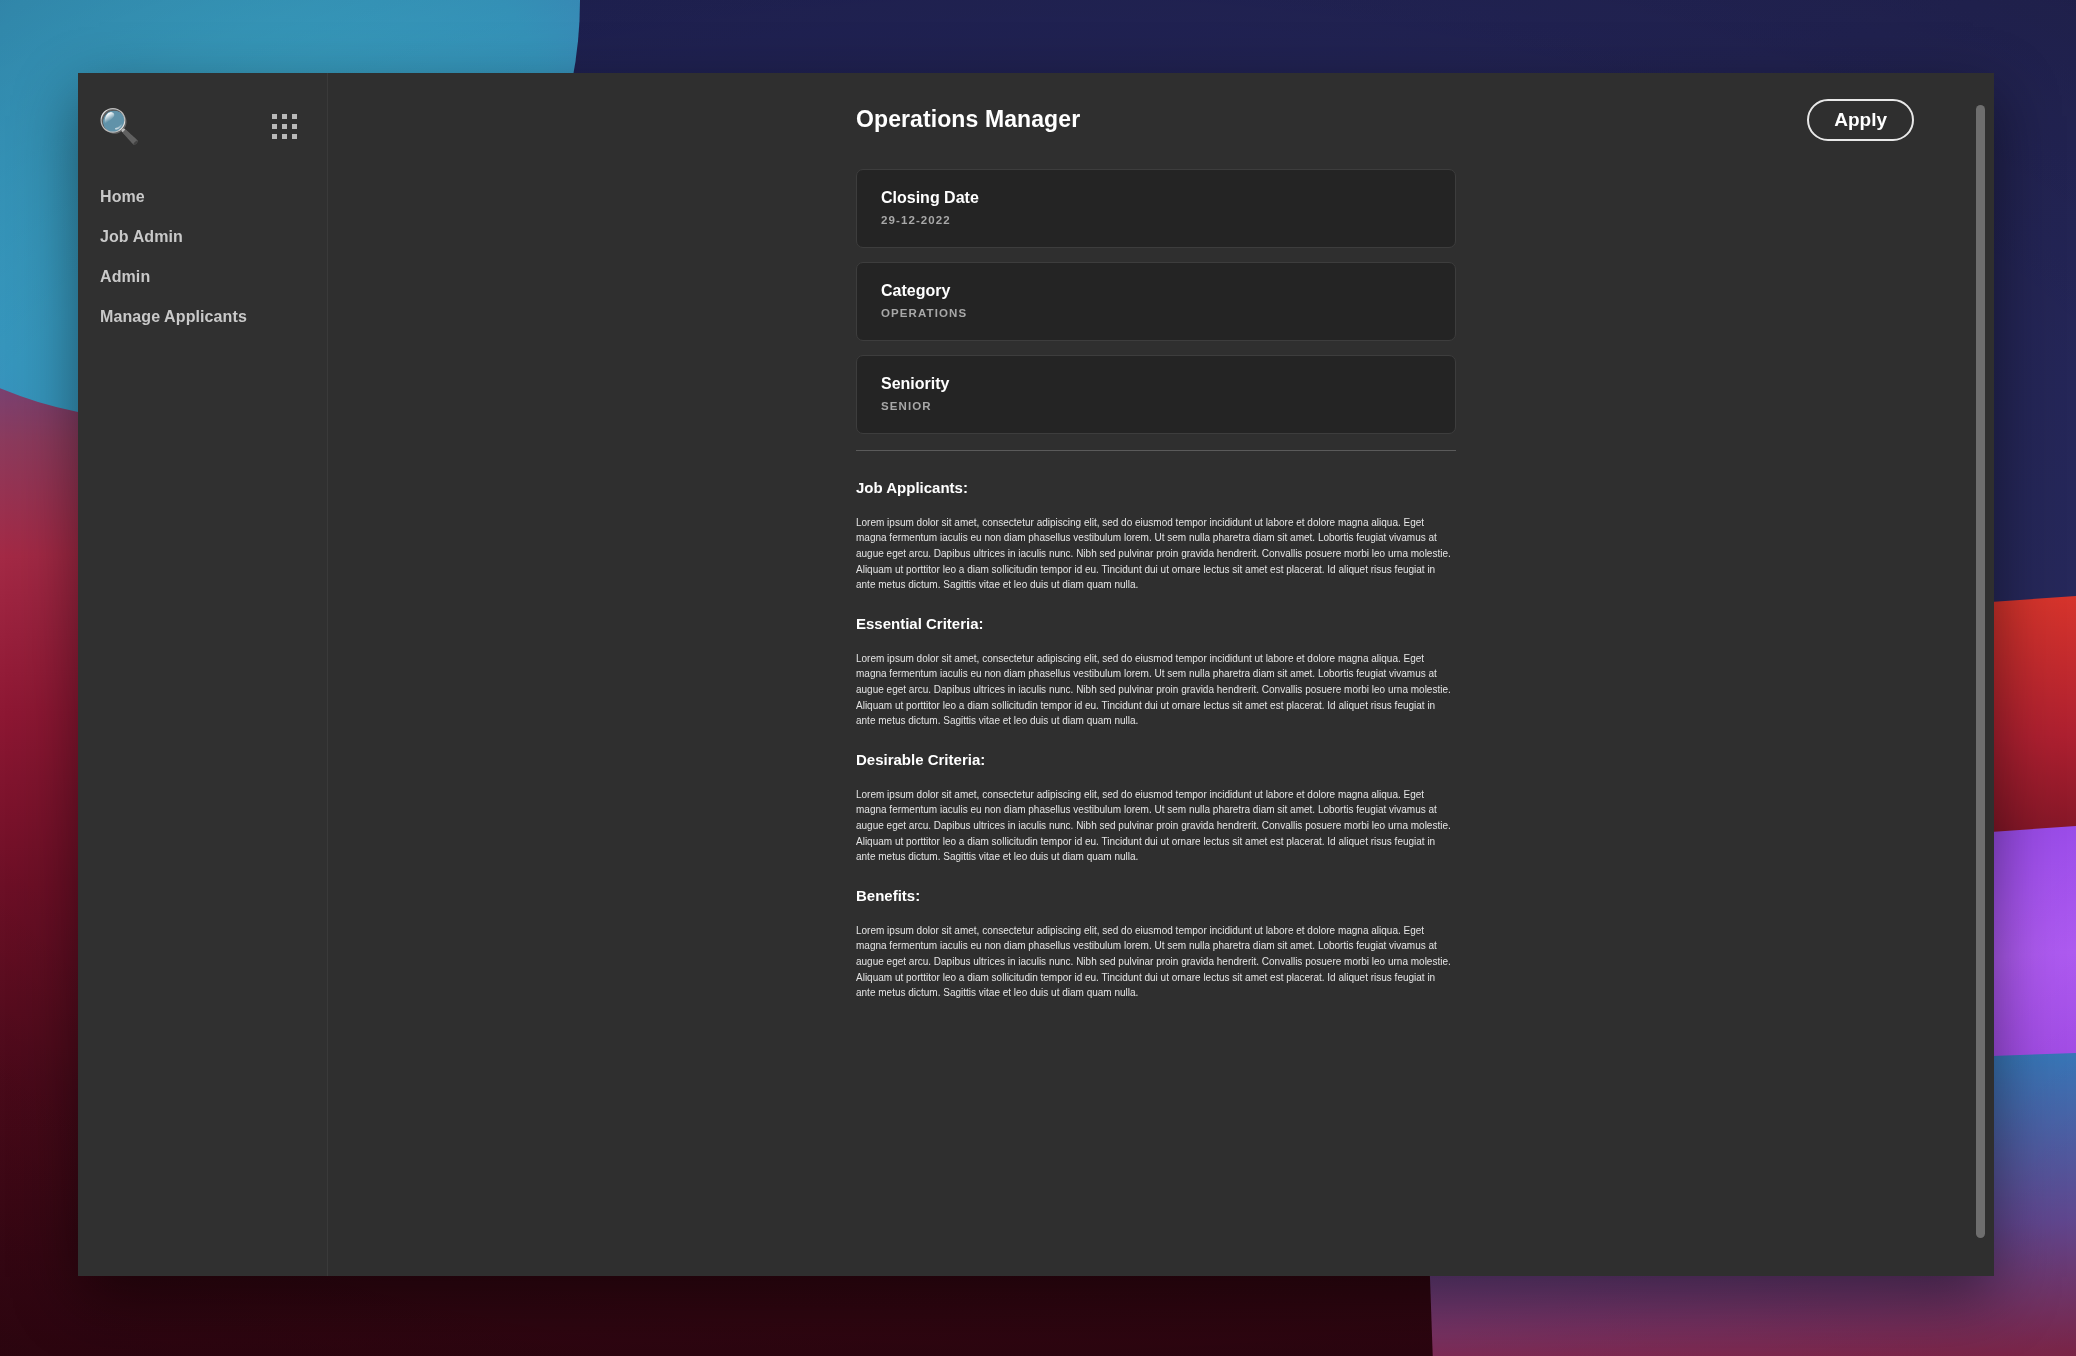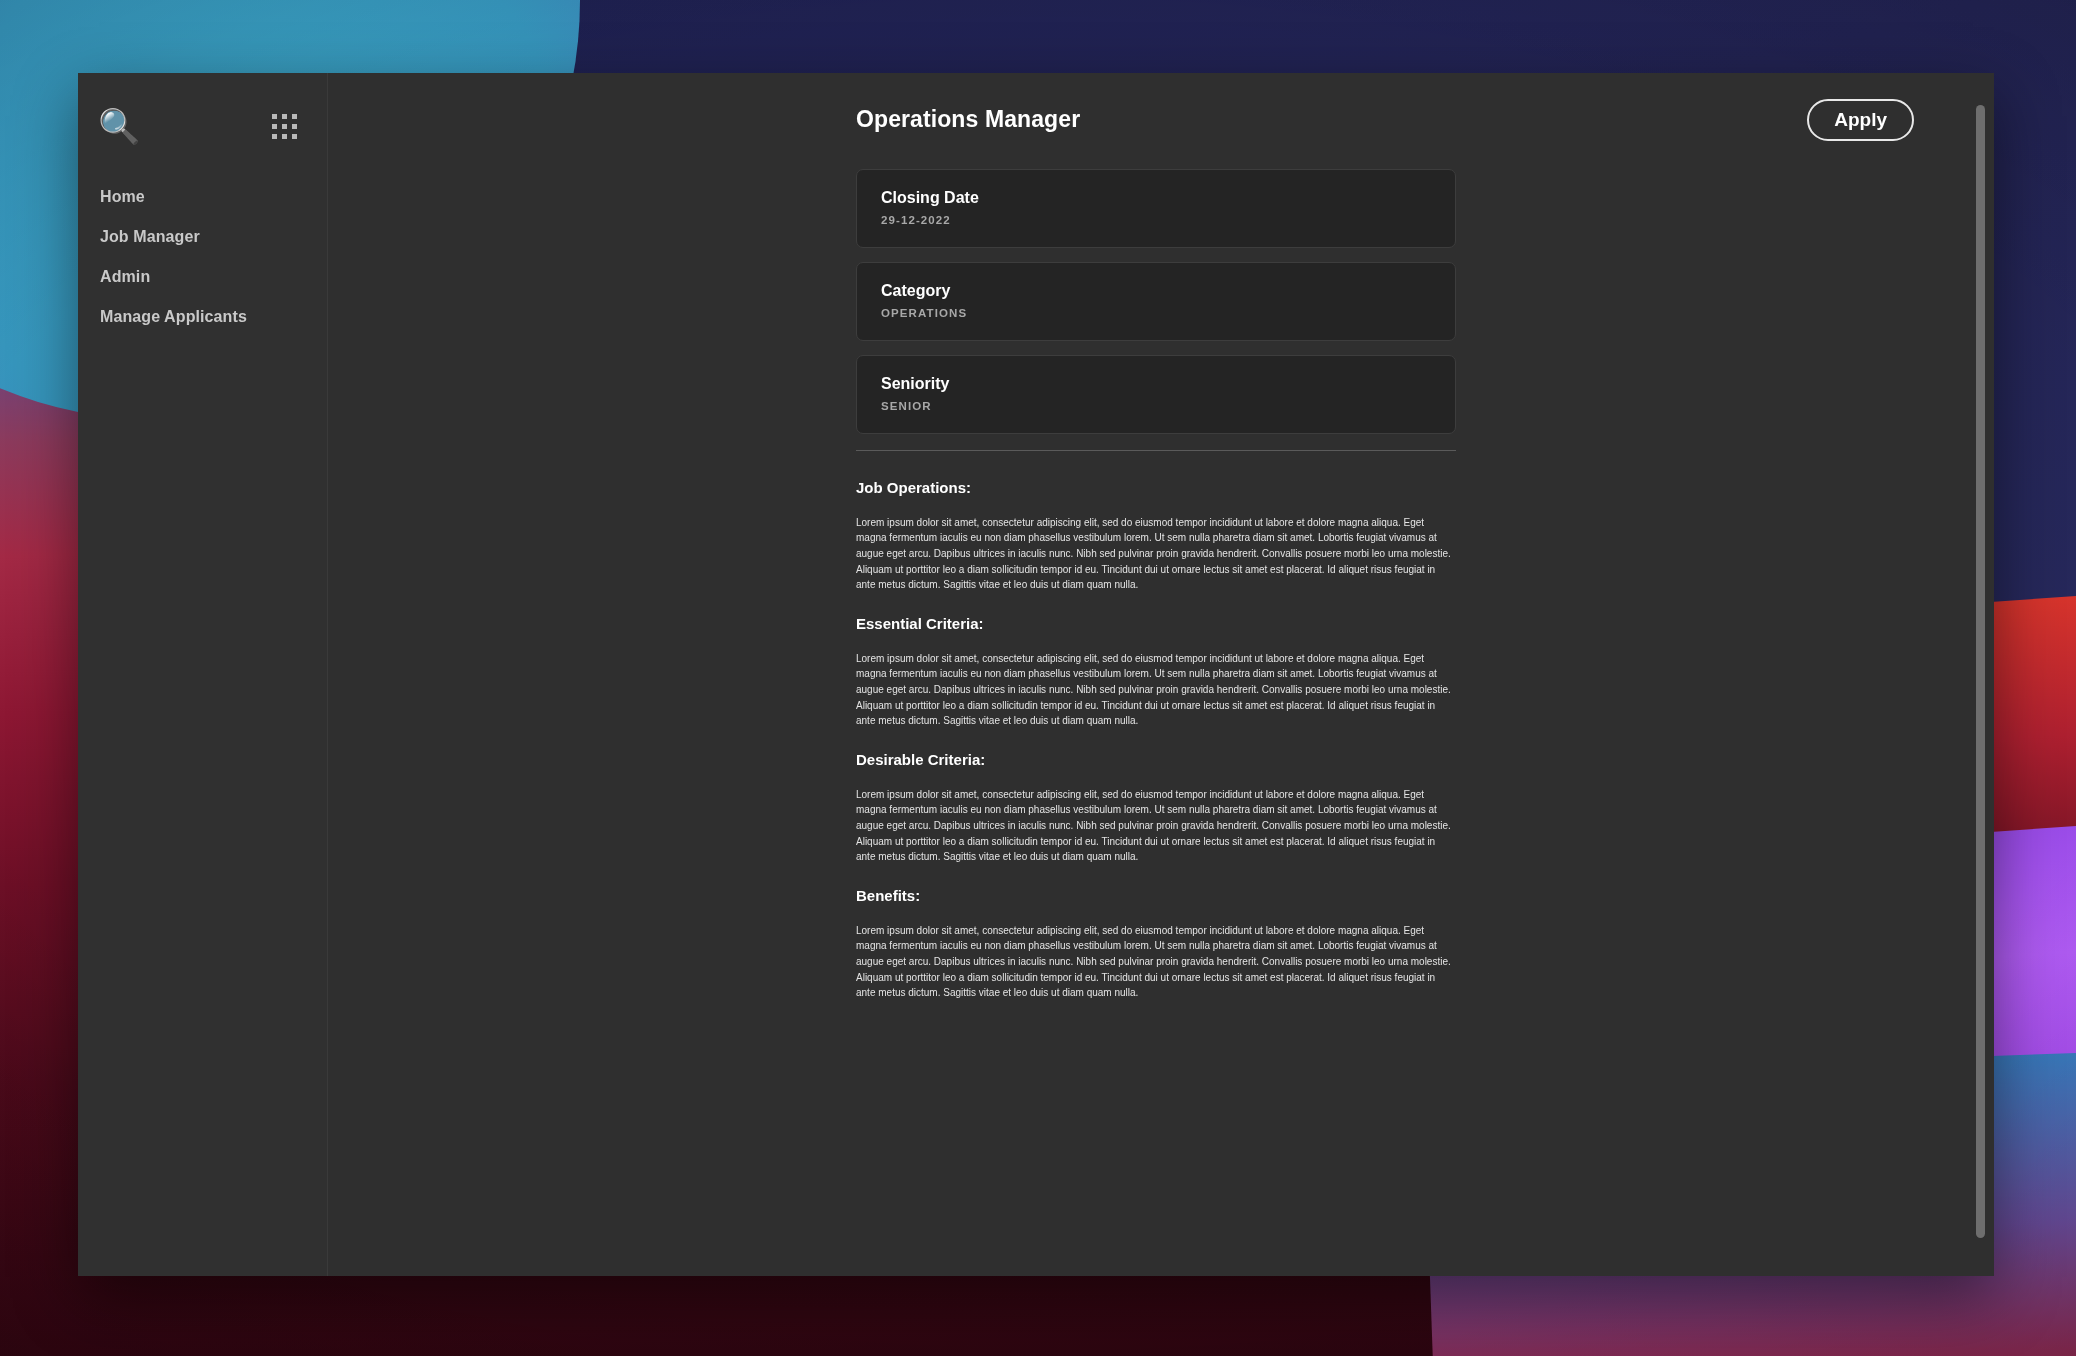--- a/index.html
+++ b/index.html
@@ -175,21 +175,21 @@
         <i></i>
           <i></i>
           <i></i>
         <i></i>
           <i></i>
           <i></i>
       </span>
     </div>
     <nav class="nav">
       <a class="nav-item">Home</a>
-      <a class="nav-item">Job Manager</a>
+      <a class="nav-item">Job Admin</a>
       <a class="nav-item">Admin</a>
       <a class="nav-item">Manage Applicants</a>
     </nav>
   </aside>
 
   <main id="main">
     <div class="main-inner">
 
       <div class="header">
         <h1 class="page-title">Operations Manager</h1>
@@ -209,21 +209,21 @@
             <div class="card-value">OPERATIONS</div>
           </div>
 
           <div class="info-card">
             <div class="card-title">Seniority</div>
             <div class="card-value">SENIOR</div>
           </div>
 
           <hr class="sep">
 
-          <h2 class="sec-head">Job Operations:</h2>
+          <h2 class="sec-head">Job Applicants:</h2>
           <p class="sec-body">Lorem ipsum dolor sit amet, consectetur adipiscing elit, sed do eiusmod tempor incididunt ut labore et dolore magna aliqua. Eget magna fermentum iaculis eu non diam phasellus vestibulum lorem. Ut sem nulla pharetra diam sit amet. Lobortis feugiat vivamus at augue eget arcu. Dapibus ultrices in iaculis nunc. Nibh sed pulvinar proin gravida hendrerit. Convallis posuere morbi leo urna molestie. Aliquam ut porttitor leo a diam sollicitudin tempor id eu. Tincidunt dui ut ornare lectus sit amet est placerat. Id aliquet risus feugiat in ante metus dictum. Sagittis vitae et leo duis ut diam quam nulla.</p>
 
           <h2 class="sec-head">Essential Criteria:</h2>
           <p class="sec-body">Lorem ipsum dolor sit amet, consectetur adipiscing elit, sed do eiusmod tempor incididunt ut labore et dolore magna aliqua. Eget magna fermentum iaculis eu non diam phasellus vestibulum lorem. Ut sem nulla pharetra diam sit amet. Lobortis feugiat vivamus at augue eget arcu. Dapibus ultrices in iaculis nunc. Nibh sed pulvinar proin gravida hendrerit. Convallis posuere morbi leo urna molestie. Aliquam ut porttitor leo a diam sollicitudin tempor id eu. Tincidunt dui ut ornare lectus sit amet est placerat. Id aliquet risus feugiat in ante metus dictum. Sagittis vitae et leo duis ut diam quam nulla.</p>
 
           <h2 class="sec-head">Desirable Criteria:</h2>
           <p class="sec-body">Lorem ipsum dolor sit amet, consectetur adipiscing elit, sed do eiusmod tempor incididunt ut labore et dolore magna aliqua. Eget magna fermentum iaculis eu non diam phasellus vestibulum lorem. Ut sem nulla pharetra diam sit amet. Lobortis feugiat vivamus at augue eget arcu. Dapibus ultrices in iaculis nunc. Nibh sed pulvinar proin gravida hendrerit. Convallis posuere morbi leo urna molestie. Aliquam ut porttitor leo a diam sollicitudin tempor id eu. Tincidunt dui ut ornare lectus sit amet est placerat. Id aliquet risus feugiat in ante metus dictum. Sagittis vitae et leo duis ut diam quam nulla.</p>
 
           <h2 class="sec-head">Benefits:</h2>
           <p class="sec-body">Lorem ipsum dolor sit amet, consectetur adipiscing elit, sed do eiusmod tempor incididunt ut labore et dolore magna aliqua. Eget magna fermentum iaculis eu non diam phasellus vestibulum lorem. Ut sem nulla pharetra diam sit amet. Lobortis feugiat vivamus at augue eget arcu. Dapibus ultrices in iaculis nunc. Nibh sed pulvinar proin gravida hendrerit. Convallis posuere morbi leo urna molestie. Aliquam ut porttitor leo a diam sollicitudin tempor id eu. Tincidunt dui ut ornare lectus sit amet est placerat. Id aliquet risus feugiat in ante metus dictum. Sagittis vitae et leo duis ut diam quam nulla.</p>

